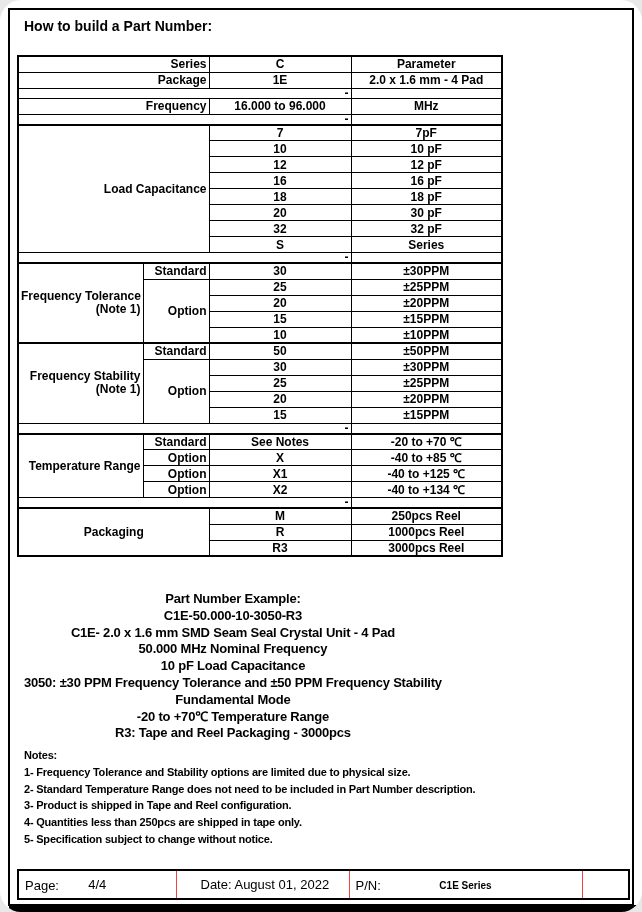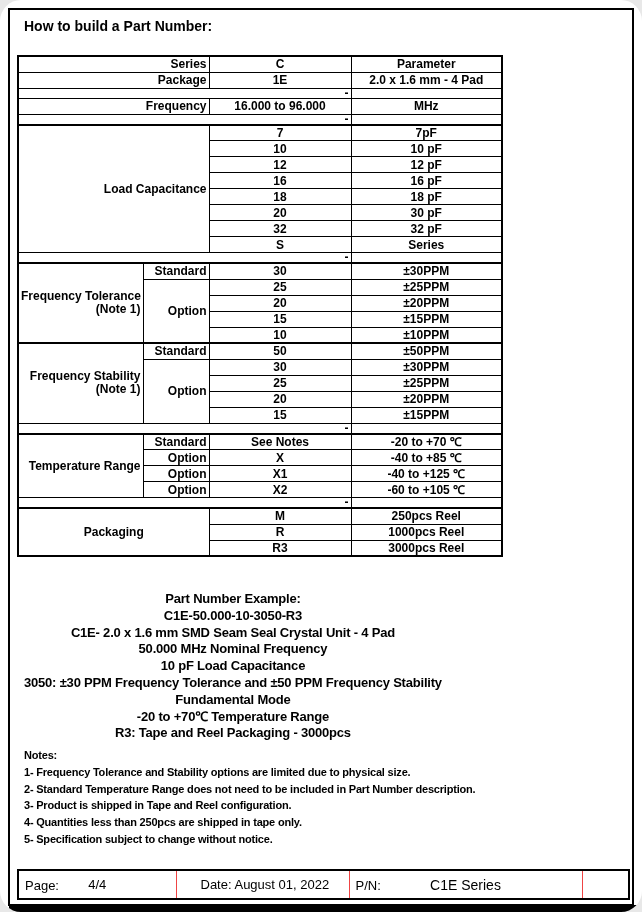--- a/index.html
+++ b/index.html
@@ -78,21 +78,21 @@
     border: 1px solid #ef4444;
     height: 29px; vertical-align: middle;
     padding: 0; overflow: hidden; white-space: nowrap;
   }
   .fcell { position: relative; width: 100%; text-align: center; }
   .fcell .corner-label {
     position: absolute; left: 6px; top: 50%;
     transform: translateY(-50%);
   }
   .fcell.left-only { text-align: left; padding-left: 24px; }
-  .pn-value { font-weight: normal; font-size: 14px; }
+  .pn-value { font-weight: bold; font-size: 10px; }
 </style>
 </head>
 <body>
 
 <div class="page">
   <div class="page-frame"></div>
   <div class="bottom-bar"></div>
 
   <div class="doc-title">How to build a Part Number:</div>
 
@@ -243,21 +243,21 @@
         <td class="val">-40 to +85 ℃</td>
       </tr>
       <tr>
         <td class="sub">Option</td>
         <td class="val">X1</td>
         <td class="val">-40 to +125 ℃</td>
       </tr>
       <tr>
         <td class="sub">Option</td>
         <td class="val">X2</td>
-        <td class="val">-60 to +105 ℃</td>
+        <td class="val">-40 to +134 ℃</td>
       </tr>
 
       <tr class="sep">
         <td colspan="3" class="dash">-</td>
         <td></td>
       </tr>
 
       <tr class="sect">
         <td colspan="2" rowspan="3" class="lbl center">Packaging</td>
         <td class="val">M</td>

